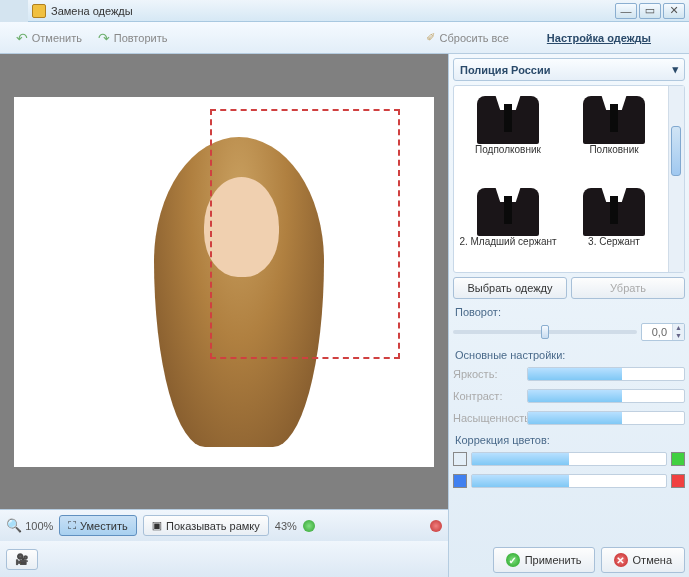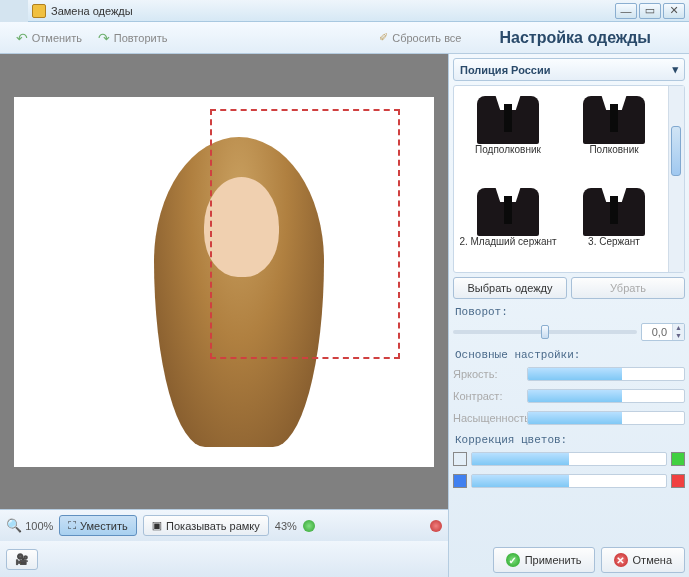--- a/index.html
+++ b/index.html
@@ -7,21 +7,21 @@
 
 .titlebar { height: 22px; background: linear-gradient(#eef5fb, #d6e8f5); border-bottom: 1px solid #a8c8e0; display: flex; align-items: center; padding: 0 4px; margin-left: 28px; }
 .titlebar-icon { width: 14px; height: 14px; background: #f0c040; border: 1px solid #b08020; border-radius: 2px; margin-right: 5px; }
 .titlebar-title { flex: 1; color: #333; }
 .win-btns { display: flex; gap: 2px; }
 .win-btn { width: 22px; height: 16px; background: linear-gradient(#f5faff, #d0e4f0); border: 1px solid #8aaed0; border-radius: 2px; display: flex; align-items: center; justify-content: center; color: #555; cursor: pointer; }
 
 .toolbar { height: 32px; background: linear-gradient(#f5faff, #e2eef8); border-bottom: 1px solid #b5cce0; display: flex; align-items: center; padding: 0 8px; }
 .tb-btn { display: flex; align-items: center; gap: 4px; padding: 3px 8px; color: #888; cursor: pointer; border-radius: 3px; }
 .tb-sep { flex: 1; }
-.panel-title { font-size: 16px; font-weight: bold; color: #2a4a6a; padding: 0 30px; }
+.panel-title { font-size: 11px; font-weight: bold; color: #2a4a6a; padding: 0 30px; text-decoration: underline; }
 
 .body-row { display: flex; height: 523px; }
 
 .canvas-col { flex: 1; display: flex; flex-direction: column; background: #808080; }
 .canvas-area { flex: 1; display: flex; align-items: center; justify-content: center; padding: 14px; position: relative; }
 .photo-box { width: 420px; height: 370px; background: #fff; position: relative; overflow: hidden; }
 .person { position: absolute; left: 110px; top: 10px; width: 230px; height: 360px; }
 .hair { position: absolute; left: 30px; top: 30px; width: 170px; height: 310px; background: radial-gradient(ellipse at 50% 20%, #c9a060 0%, #b08040 40%, #8a6030 80%); border-radius: 50% 50% 30% 30% / 40% 40% 60% 60%; }
 .face { position: absolute; left: 80px; top: 70px; width: 75px; height: 100px; background: #f0d0b0; border-radius: 50% 50% 45% 45%; }
 .crop { position: absolute; left: 210px; top: 55px; width: 190px; height: 250px; border: 2px dashed #d04040; pointer-events: none; }
@@ -47,21 +47,21 @@
 .uni-collar { position: absolute; left: 28px; top: 6px; width: 26px; height: 16px; background: #fff; clip-path: polygon(0 0, 100% 0, 80% 100%, 20% 100%); }
 .uni-tie { position: absolute; left: 37px; top: 16px; width: 8px; height: 28px; background: #0a0a0a; }
 .cat-label { font-size: 10px; color: #333; margin-top: 1px; white-space: nowrap; overflow: hidden; }
 .cat-scroll { width: 16px; background: #e8f0f8; border-left: 1px solid #d0dce8; position: relative; }
 .cat-thumb { position: absolute; left: 2px; top: 40px; width: 10px; height: 50px; background: linear-gradient(#d0e4f5, #a0c8f0); border: 1px solid #80a8d0; border-radius: 3px; }
 
 .btn-row { display: flex; gap: 4px; }
 .btn { flex: 1; padding: 4px 13px; background: linear-gradient(#fdfdfd, #e8eef4); border: 1px solid #a8c0d8; border-radius: 3px; text-align: center; cursor: pointer; color: #333; }
 .btn.disabled { color: #aaa; cursor: default; }
 
-.group-label { color: #4a6a8a; padding: 3px 2px 0; font-family: Liberation Mono, monospace; }
+.group-label { color: #4a6a8a; padding: 3px 2px 0; }
 .rotate-row { display: flex; align-items: center; gap: 4px; }
 .slider-track { flex: 1; height: 4px; background: #d0dce8; border-radius: 2px; position: relative; margin: 8px 0; }
 .slider-thumb { position: absolute; left: 50%; top: -5px; width: 8px; height: 14px; background: linear-gradient(#f5faff, #c8dcf0); border: 1px solid #8aaed0; border-radius: 2px; transform: translateX(-50%); }
 .spin { width: 44px; display: flex; align-items: center; border: 1px solid #b0c8de; background: #fff; border-radius: 2px; }
 .spin-val { flex: 1; text-align: right; padding: 2px 5px; color: #666; }
 .spin-btns { width: 12px; display: flex; flex-direction: column; }
 .spin-ar { height: 8px; font-size: 7px; line-height: 7px; text-align: center; background: #e8f0f8; border-left: 1px solid #d0dce8; color: #668; }
 
 .adj-row { display: flex; align-items: center; gap: 4px; margin: 2px 0; }
 .adj-label { width: 70px; color: #aaa; }

